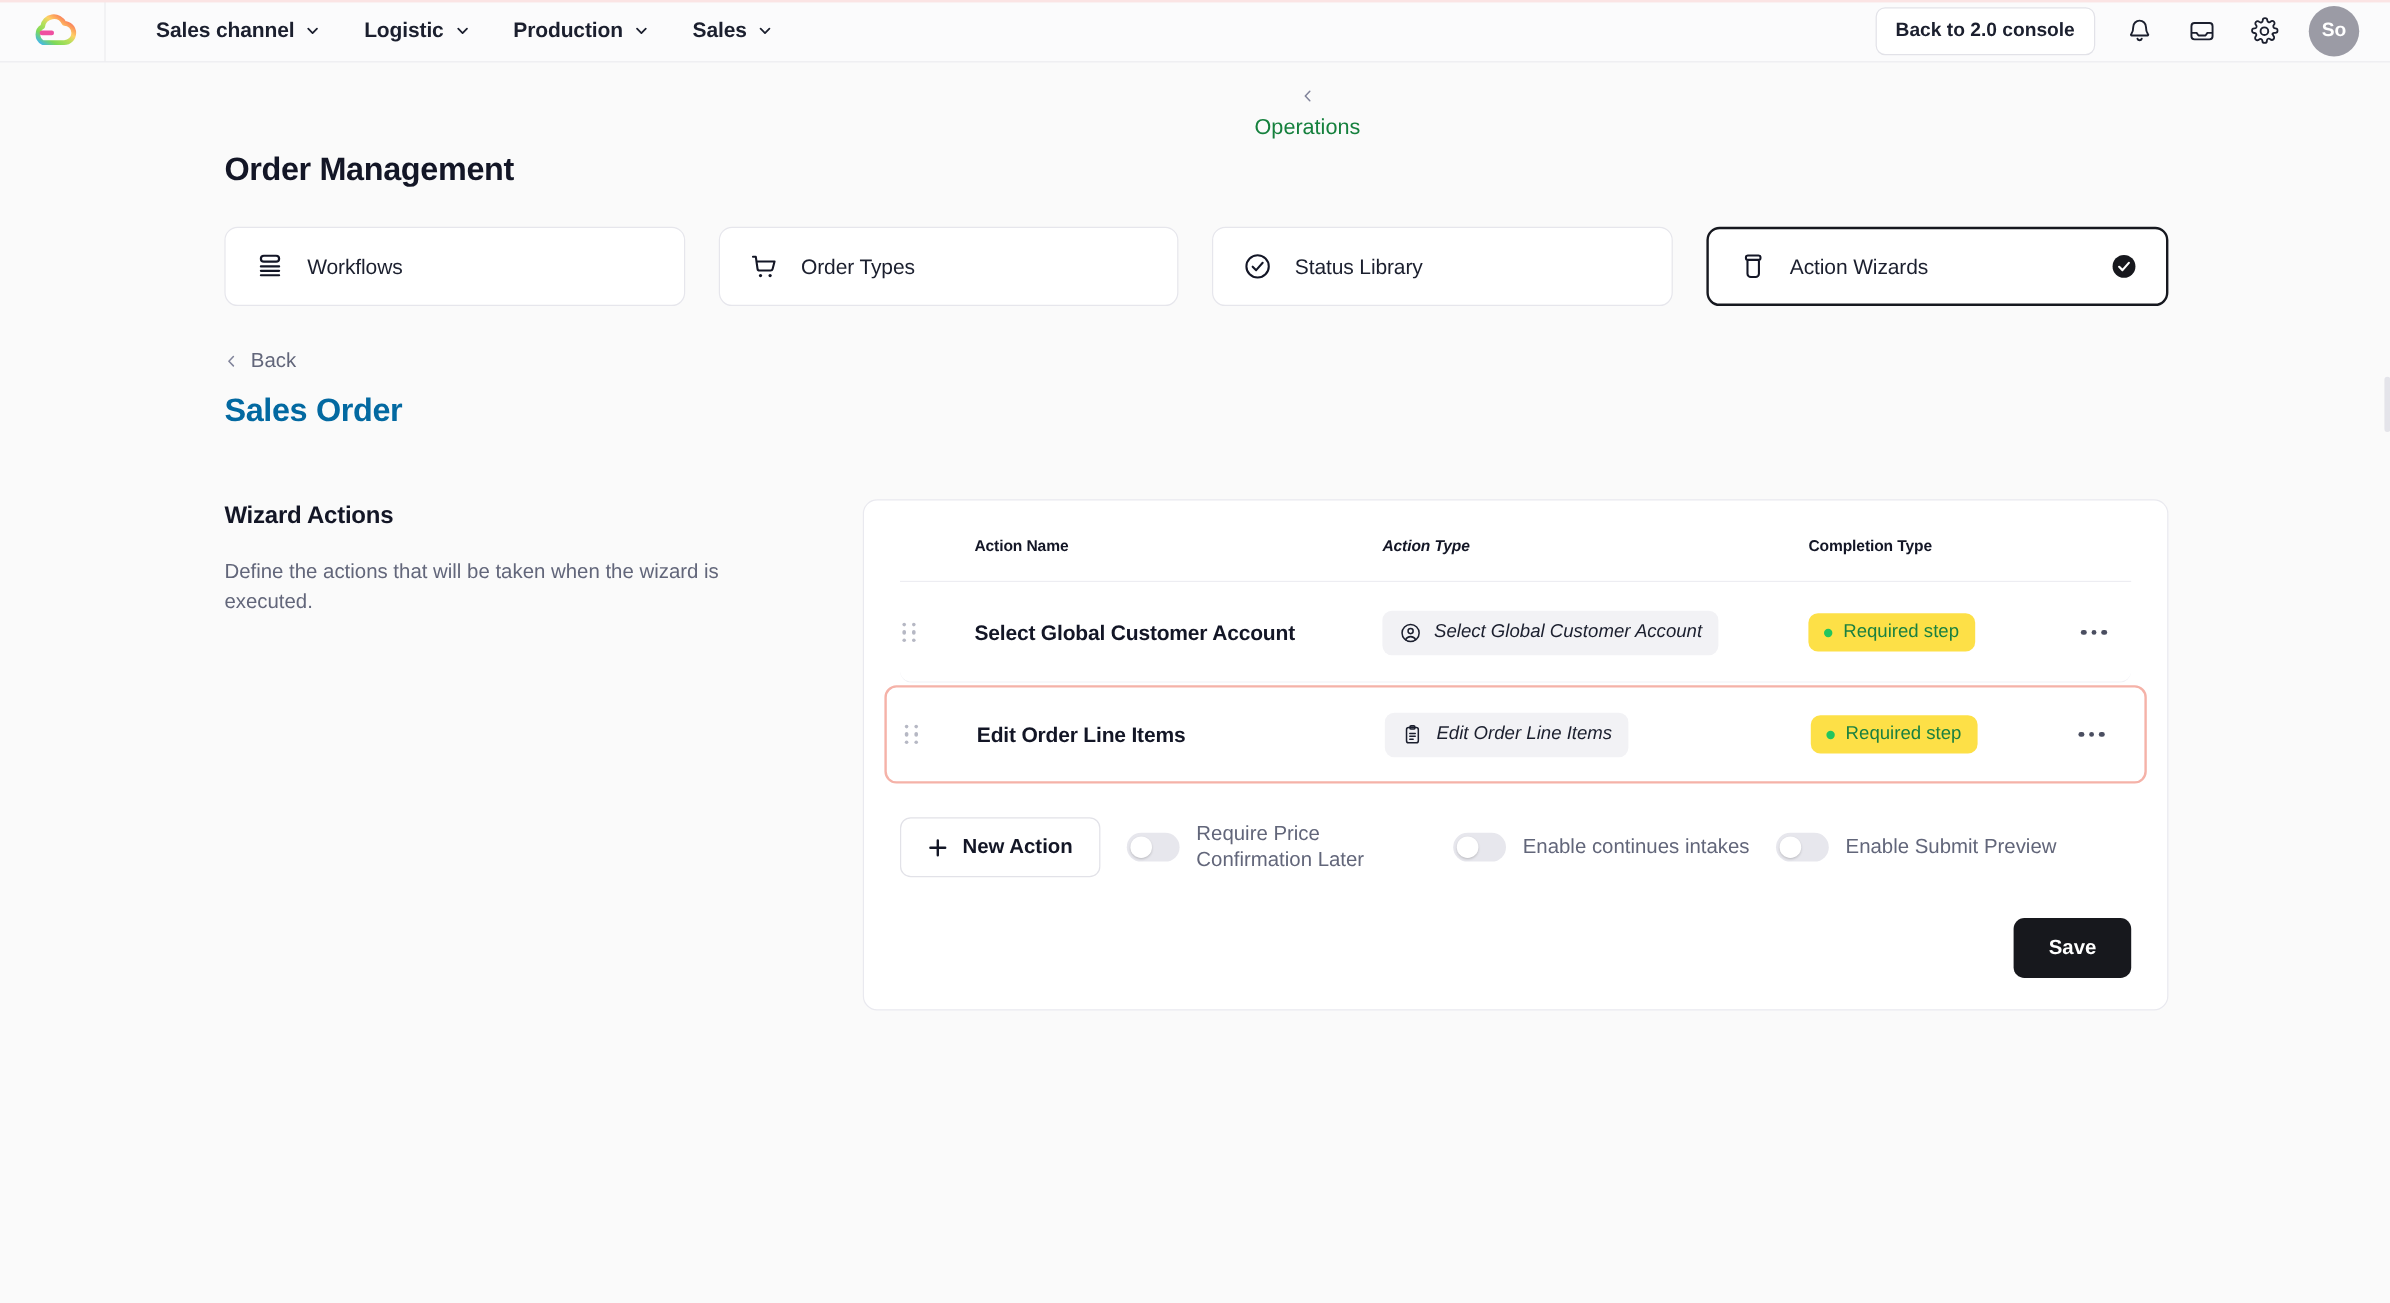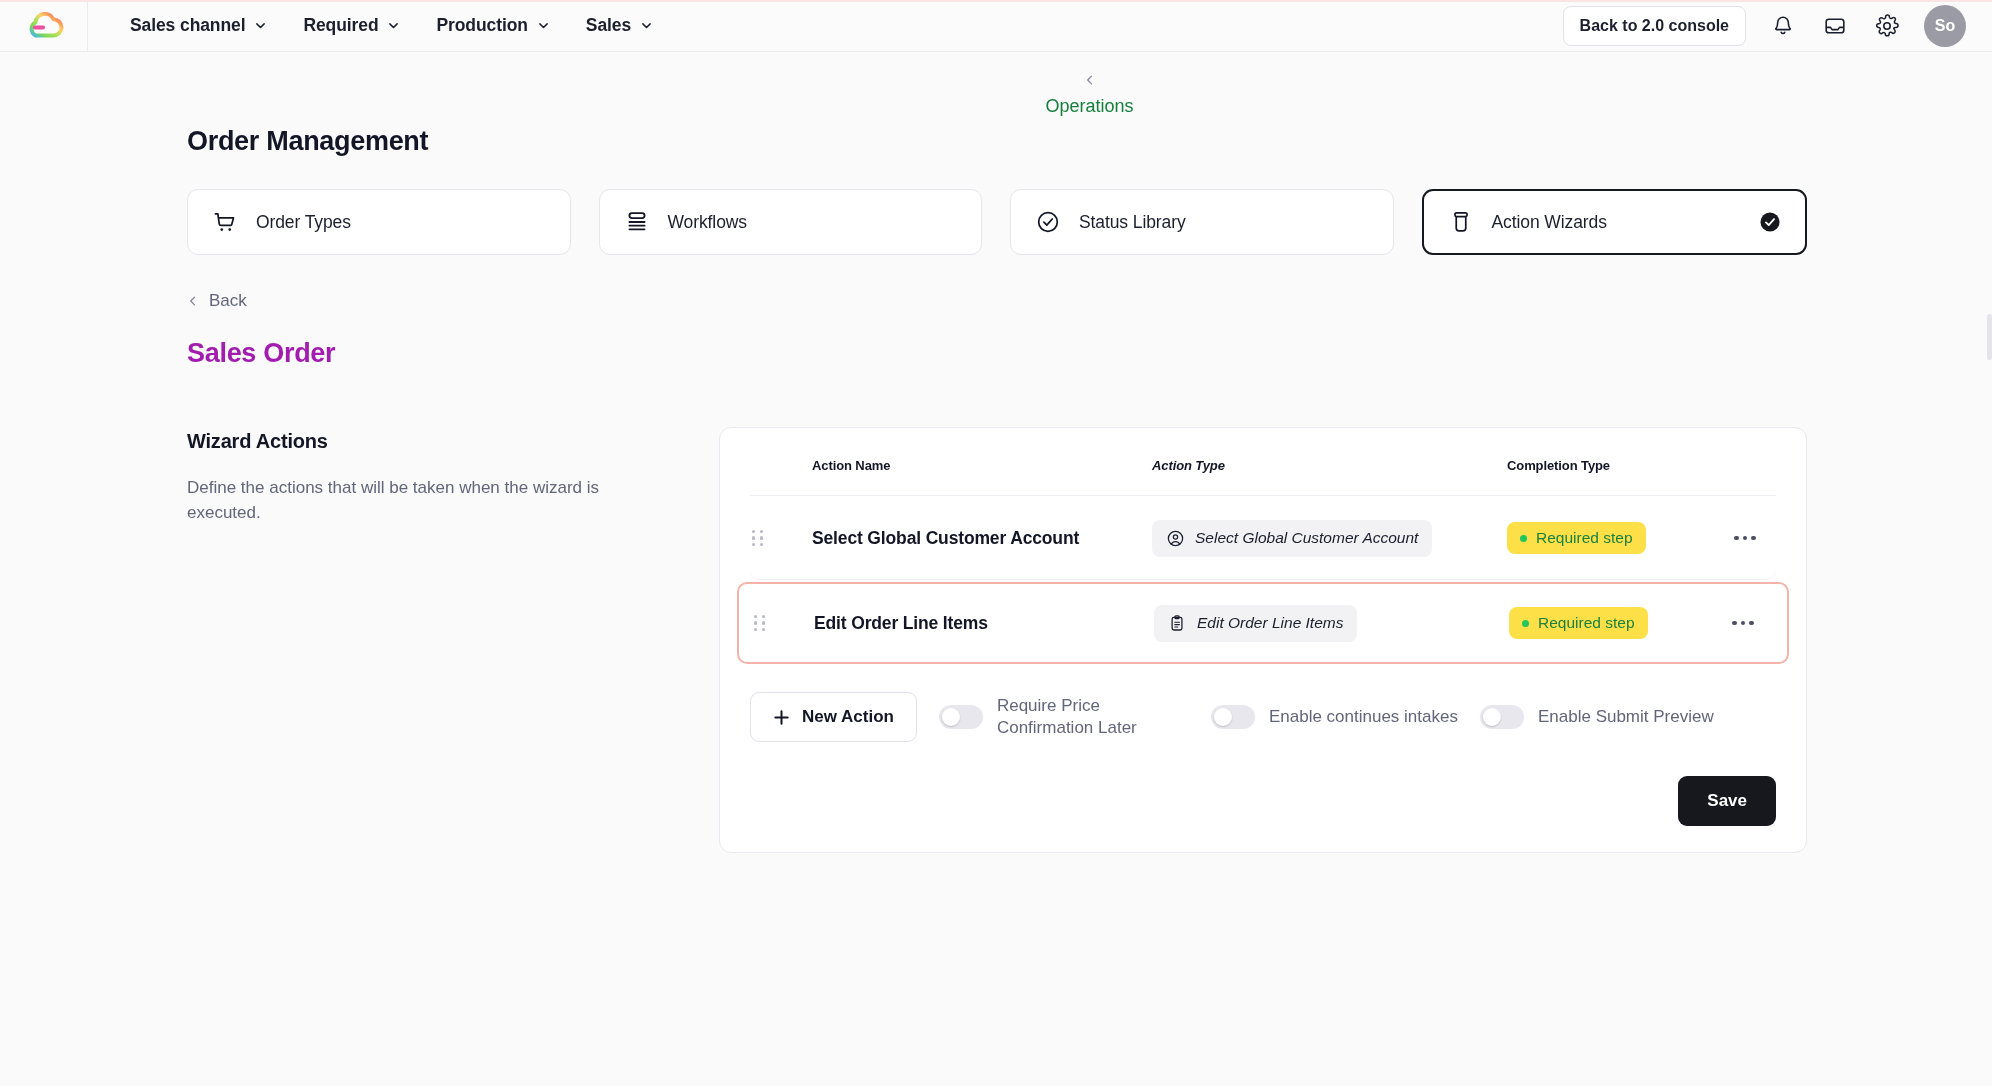--- a/index.html
+++ b/index.html
@@ -90,22 +90,22 @@
   .tab-icon { width: 26px; height: 26px; flex: 0 0 26px; color: #131626; }
   .tab-label { font-size: 17.5px; font-weight: 500; color: #1b1f2e; letter-spacing: -0.1px; }
   .tab-check { margin-left: auto; width: 22px; height: 22px; }
 
   
   .sub-back {
     display: flex; align-items: center; gap: 10px;
     font-size: 17px; color: #62667a; cursor: pointer; margin-top: 36px;
   }
   .sub-title {
-    font-size: 27px; font-weight: 700; color: #a21caf;
-    margin-top: 27px; letter-spacing: -0.3px;
+    font-size: 27px; font-weight: 700; color: #0369a1;
+    margin-top: 16px; letter-spacing: -0.3px;
   }
 
   
   .wizard-row { display: flex; margin-top: 58px; padding-right: 185px; gap: 52px; }
   .wizard-left { width: 480px; flex: 0 0 480px; padding-top: 3px; }
   .wizard-left h3 {
     font-size: 20px; font-weight: 700; color: #131626; letter-spacing: -0.2px;
   }
   .wizard-left p {
     font-size: 17px; color: #62667a; margin-top: 23px; line-height: 1.45; max-width: 480px;
@@ -222,21 +222,21 @@
   </div>
 
   <nav class="nav">
     <div class="nav-item">
       <span>Sales channel</span>
       <svg class="caret" viewBox="0 0 16 16">
         <path d="M3.5 6 L8 10.5 L12.5 6" fill="none" stroke="#1b1f2e" stroke-width="1.8" stroke-linecap="round" stroke-linejoin="round"></path>
       </svg>
     </div>
     <div class="nav-item">
-      <span>Required</span>
+      <span>Logistic</span>
       <svg class="caret" viewBox="0 0 16 16">
         <path d="M3.5 6 L8 10.5 L12.5 6" fill="none" stroke="#1b1f2e" stroke-width="1.8" stroke-linecap="round" stroke-linejoin="round"></path>
       </svg>
     </div>
     <div class="nav-item">
       <span>Production</span>
       <svg class="caret" viewBox="0 0 16 16">
         <path d="M3.5 6 L8 10.5 L12.5 6" fill="none" stroke="#1b1f2e" stroke-width="1.8" stroke-linecap="round" stroke-linejoin="round"></path>
       </svg>
     </div>
@@ -286,33 +286,33 @@
     </svg>
     <span>Operations</span>
   </div>
 
   <h1 class="page-title">Order Management</h1>
 
   <div class="tabs">
 
     <div class="tab-card">
       <svg class="tab-icon" viewBox="0 0 24 24">
+        <rect x="5" y="3.8" width="14" height="4.6" rx="2.3" fill="none" stroke="#131626" stroke-width="1.7"></rect>
+        <path d="M5 12h14M5 15.4h14M5 18.8h14" stroke="#131626" stroke-width="1.7" stroke-linecap="round"></path>
+      </svg>
+      <span class="tab-label">Workflows</span>
+    </div>
+
+    <div class="tab-card">
+      <svg class="tab-icon" viewBox="0 0 24 24">
         <path d="M3.2 4.6h2.2l1.3 9.2a1.6 1.6 0 0 0 1.6 1.4h8.4a1.6 1.6 0 0 0 1.6-1.2l1.5-5.8H6.2" fill="none" stroke="#131626" stroke-width="1.6" stroke-linecap="round" stroke-linejoin="round"></path>
         <circle cx="9" cy="19" r="1.25" fill="#131626"></circle>
         <circle cx="16.4" cy="19" r="1.25" fill="#131626"></circle>
       </svg>
       <span class="tab-label">Order Types</span>
-    </div>
-
-    <div class="tab-card">
-      <svg class="tab-icon" viewBox="0 0 24 24">
-        <rect x="5" y="3.8" width="14" height="4.6" rx="2.3" fill="none" stroke="#131626" stroke-width="1.7"></rect>
-        <path d="M5 12h14M5 15.4h14M5 18.8h14" stroke="#131626" stroke-width="1.7" stroke-linecap="round"></path>
-      </svg>
-      <span class="tab-label">Workflows</span>
     </div>
 
     <div class="tab-card">
       <svg class="tab-icon" viewBox="0 0 24 24">
         <circle cx="12" cy="12" r="8.6" fill="none" stroke="#131626" stroke-width="1.6"></circle>
         <path d="M8.2 12.2 L10.9 14.9 L15.9 9.2" fill="none" stroke="#131626" stroke-width="1.6" stroke-linecap="round" stroke-linejoin="round"></path>
       </svg>
       <span class="tab-label">Status Library</span>
     </div>
 

